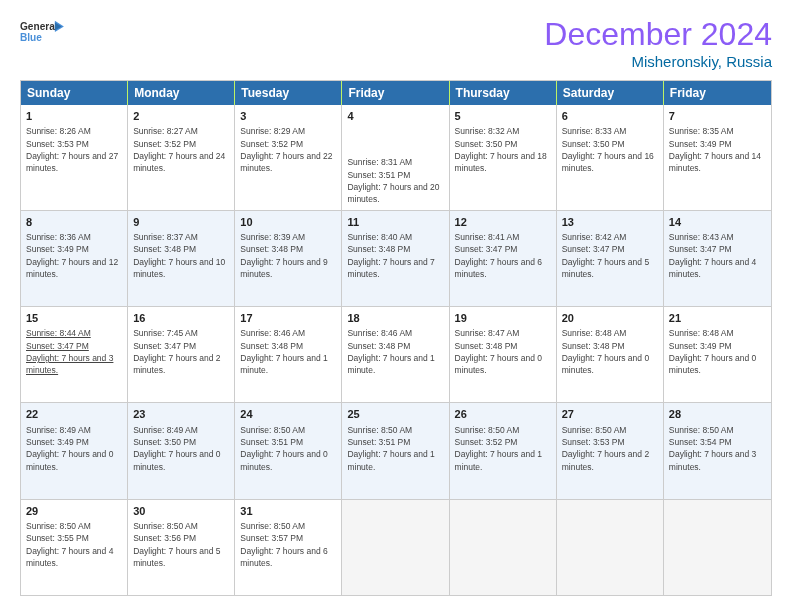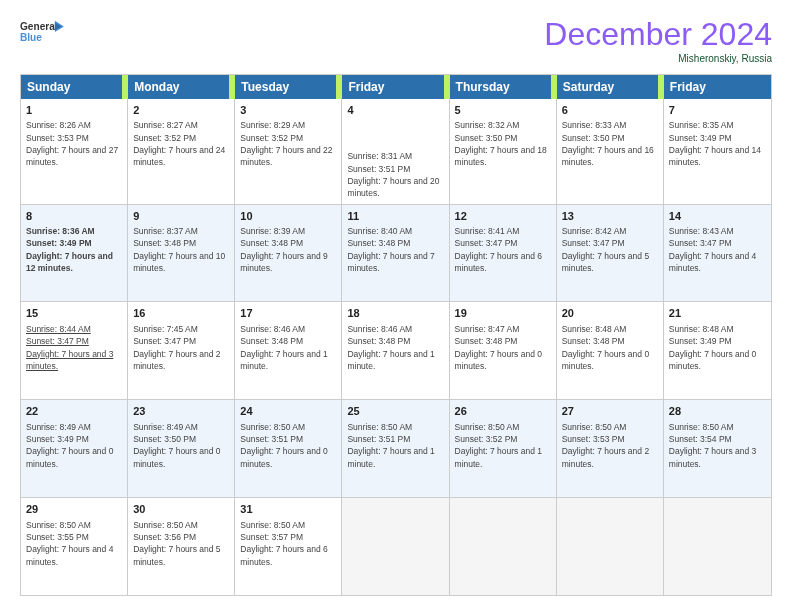--- a/index.html
+++ b/index.html
@@ -30,41 +30,41 @@
     }
     .title-block {
       text-align: right;
     }
     .main-title {
       font-size: 32px;
       font-weight: normal;
       color: #8b5cf6;
     }
     .subtitle {
-      font-size: 10px;
-      color: #14532d;
+      font-size: 15px;
+      color: #0369a1;
     }
     .calendar {
       flex: 1;
       display: flex;
       flex-direction: column;
       border: 1px solid #ccc;
     }
     .cal-header {
       display: grid;
       grid-template-columns: repeat(7, 1fr);
       background: #2c6fad;
     }
     .cal-header-cell {
       color: #fff;
       font-size: 12px;
       font-weight: bold;
       padding: 5px 6px;
       text-align: left;
-      border-right: 6px solid #bef264;
+      border-right: 1px solid #bef264;
     }
     .cal-header-cell:last-child { border-right: none; }
     .cal-body {
       flex: 1;
       display: flex;
       flex-direction: column;
     }
     .cal-row {
       display: grid;
       grid-template-columns: repeat(7, 1fr);
@@ -167,21 +167,21 @@
           <div class="cal-cell">
             <span class="day-num">7</span>
             <div class="cell-text" style="white-space: pre-line;">Sunrise: 8:35 AM
 Sunset: 3:49 PM
 Daylight: 7 hours and 14 minutes.</div>
           </div>
         </div>
         <div class="cal-row">
           <div class="cal-cell alt-row">
             <span class="day-num">8</span>
-            <div class="cell-text" style="white-space: pre-line; font-weight: bold;">Sunrise: 8:36 AM
+            <div class="cell-text" style="white-space: pre-line;">Sunrise: 8:36 AM
 Sunset: 3:49 PM
 Daylight: 7 hours and 12 minutes.</div>
           </div>
           <div class="cal-cell alt-row">
             <span class="day-num">9</span>
             <div class="cell-text" style="white-space: pre-line;">Sunrise: 8:37 AM
 Sunset: 3:48 PM
 Daylight: 7 hours and 10 minutes.</div>
           </div>
           <div class="cal-cell alt-row">

